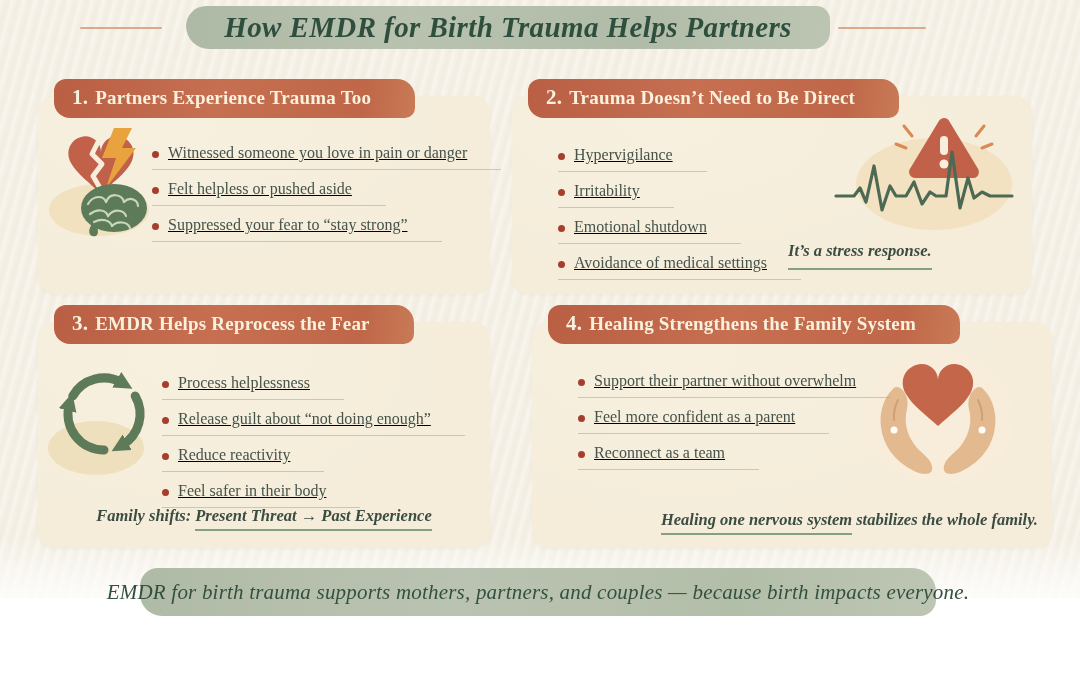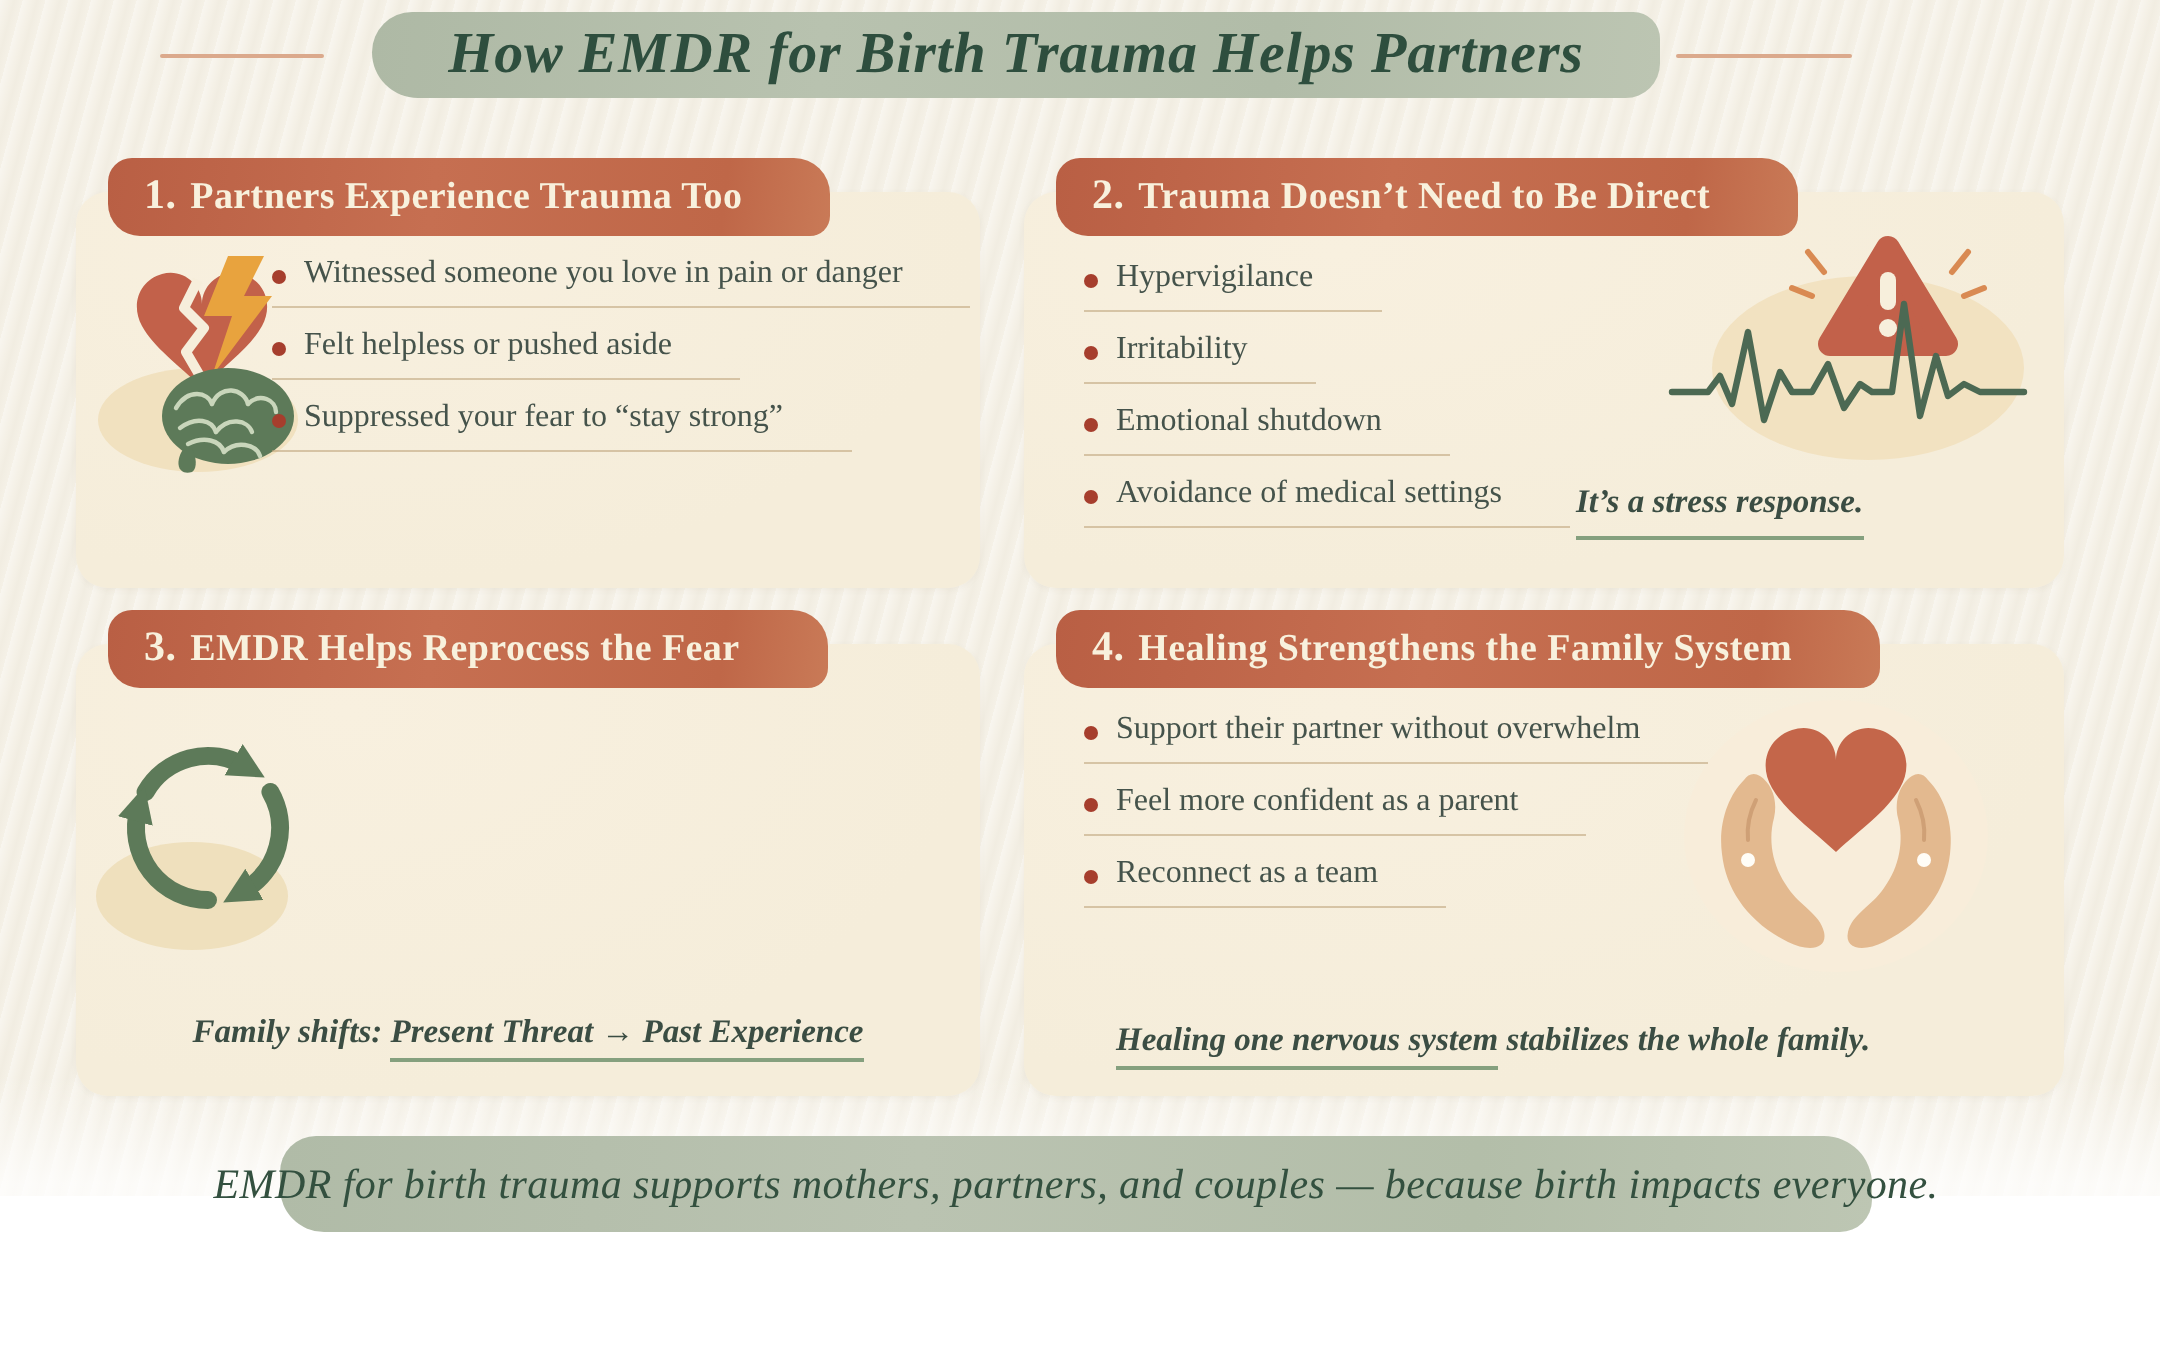--- a/index.html
+++ b/index.html
@@ -27,31 +27,31 @@
   
   .card{
     position:absolute;
     background:radial-gradient(ellipse at 30% 15%, #f8f0df 0%, #f5edda 70%);
     border-radius:16px;
     box-shadow:0 1px 3px rgba(120,100,70,.06);
   }
   .card1{left:38px;top:96px;width:452px;height:198px;}
   .card2{left:512px;top:96px;width:520px;height:198px;}
   .card3{left:38px;top:322px;width:452px;height:226px;}
-  .card4{left:512px;top:322px;width:520px;height:226px;}
+  .card4{left:532px;top:322px;width:520px;height:226px;text-align:right;}
   .card-head{
     position:absolute;top:-17px;left:16px;
     background:linear-gradient(97deg,#b95f44,#c66f51 45%,#bf6748 85%,#c97a57);
     color:#f8f1dd;border-radius:12px 18px 10px 16px;
     padding:6px 44px 8px 18px;white-space:nowrap;
     font-weight:700;font-size:19px;letter-spacing:.2px;
   }
   .card-head .num{font-size:21px;margin-right:7px;}
   
-  ul.bullets{list-style:none;margin:0;padding:0;position:absolute;}
+  ul.bullets{list-style:none;margin:16px;padding:0;position:absolute;text-decoration:underline;}
   ul.bullets li{
     position:relative;padding:0 34px 7px 16px;margin-bottom:10px;
     font-size:16px;color:#45534b;white-space:nowrap;width:fit-content;
     border-bottom:1px solid rgba(187,160,118,.55);
   }
   ul.bullets li::before{
     content:"";position:absolute;left:0;top:7px;width:7px;height:7px;border-radius:50%;background:#a63e2d;
   }
   
   .note{position:absolute;font-weight:700;font-style:italic;color:#3b4d43;font-size:16.5px;}
@@ -161,20 +161,26 @@
           <path d="M0 0 L18 9 L0 18 Z" fill="#5d7a59"></path>
         </marker>
       </defs>
       <ellipse cx="50" cy="98" rx="48" ry="27" fill="#efe0bd"></ellipse>
       <g fill="none" stroke="#5d7a59" stroke-width="9" stroke-linecap="round">
         <path d="M26.8 46 A36 36 0 0 1 76 32.8" marker-end="url(#ah)"></path>
         <path d="M89.2 46 A36 36 0 0 1 76 95.2" marker-end="url(#ah)"></path>
         <path d="M58 100 A36 36 0 0 1 23.2 54.7" marker-end="url(#ah)"></path>
       </g>
     </svg>
+    <ul class="bullets" style="left:108px;top:36px;">
+      <li>Process helplessness</li>
+      <li>Release guilt about “not doing enough”</li>
+      <li>Reduce reactivity</li>
+      <li>Feel safer in their body</li>
+    </ul>
     <div class="note">
       <span>Family shifts: </span><span class="u-green">Present Threat → Past Experience</span>
     </div>
   </section>
 
   <section class="card card4">
     <div class="card-head">
       <span class="num">4.</span><span>Healing Strengthens the Family System</span>
     </div>
     <svg class="icon" width="160" height="148" viewBox="0 0 160 148">

